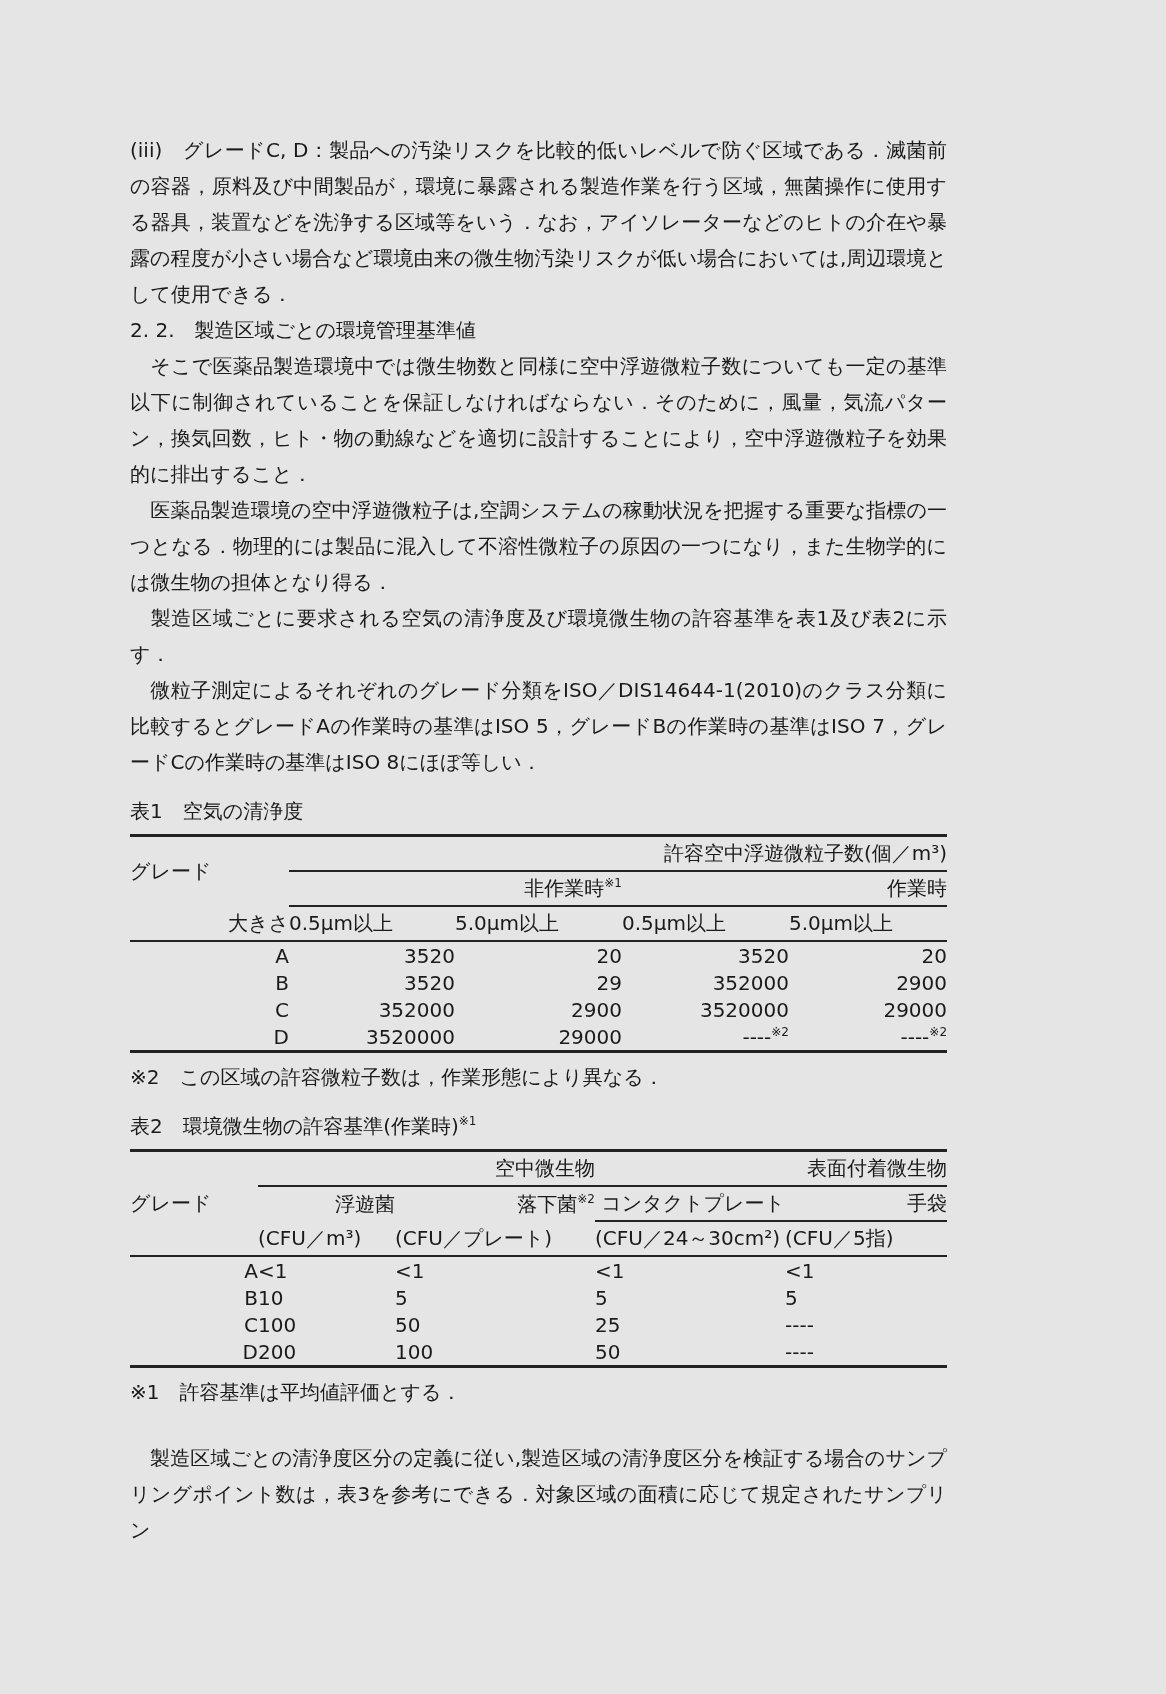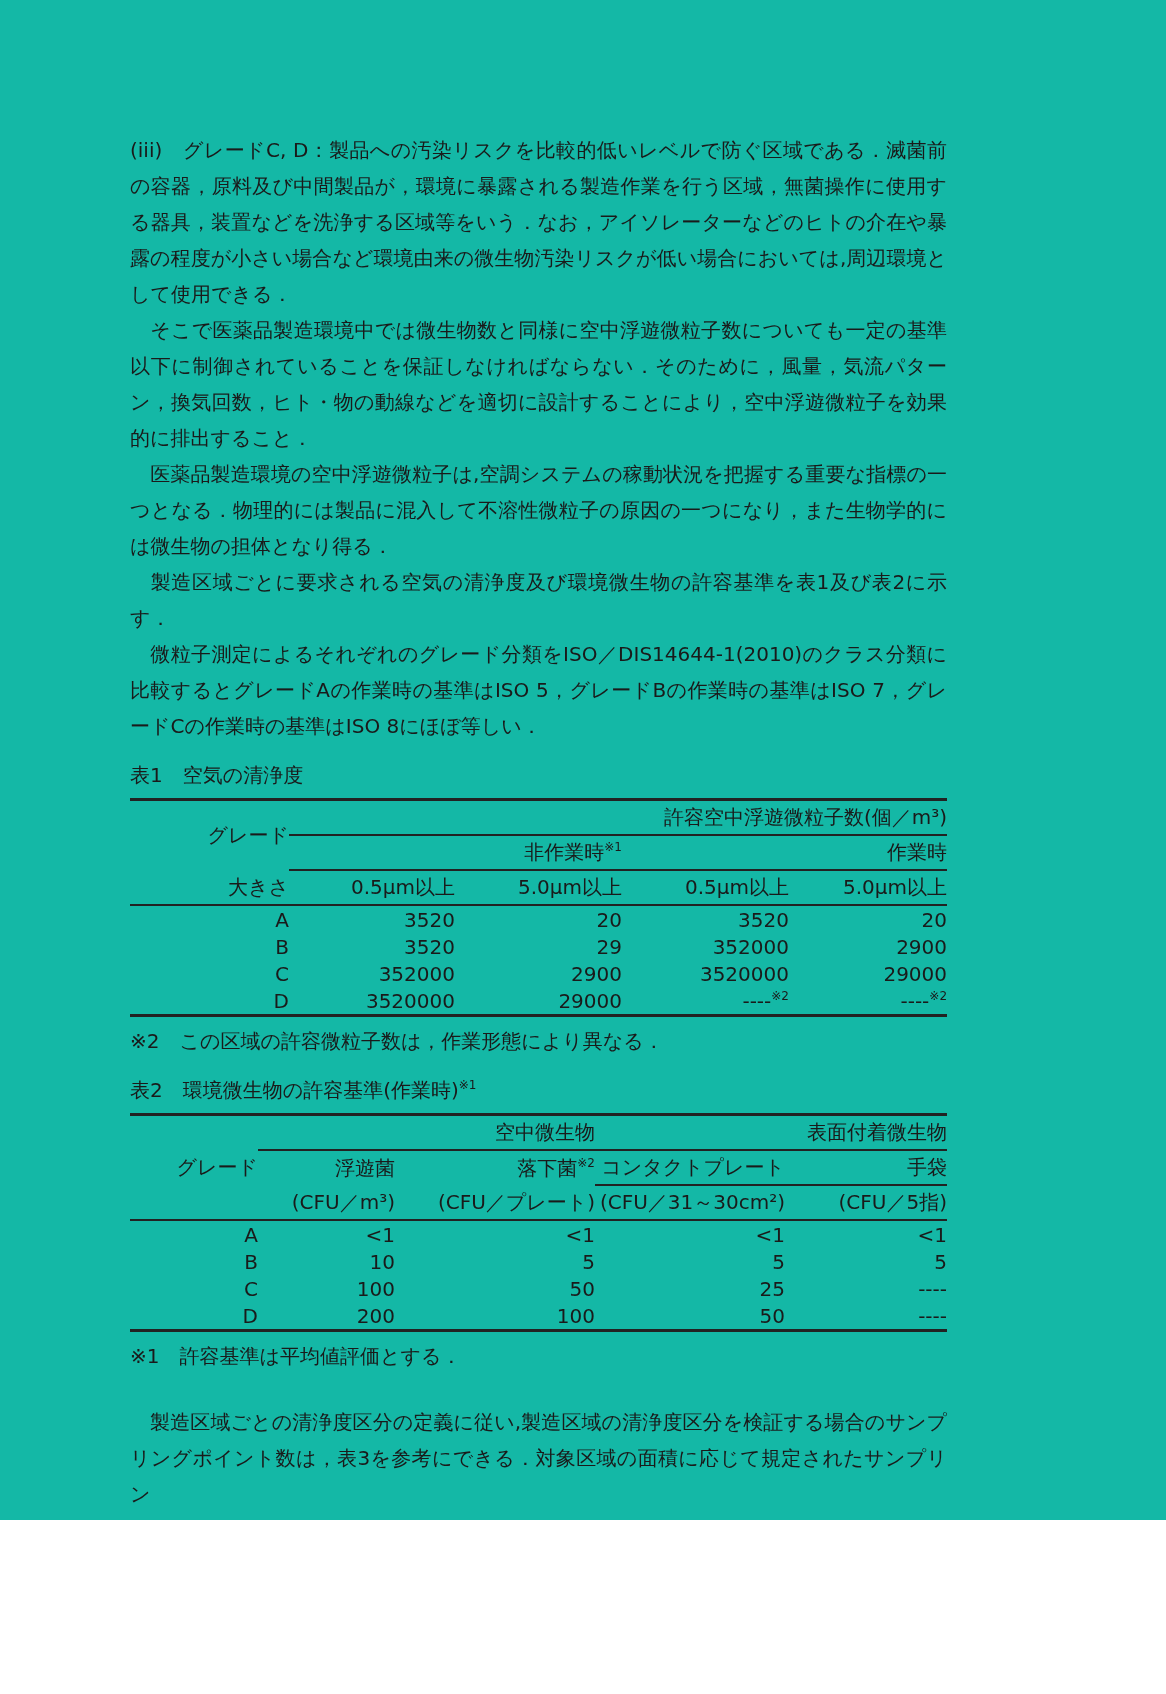--- a/index.html
+++ b/index.html
@@ -1,51 +1,52 @@
 <!DOCTYPE html>
 <html><head>
 <meta charset="utf-8">
 <style>
   html,body{margin:0;padding:0;}
   body{
     width:1166px;height:1694px;background:#ffffff;color:#1a1a1a;
     font-family:"DejaVu Sans","Liberation Sans",sans-serif;
   }
-  .page{position:relative;width:1166px;height:1520px;background:#14b8a6;overflow:hidden;}
+  .page{position:relative;width:1166px;height:1694px;background:#e5e5e5;overflow:hidden;}
   .content{position:absolute;left:130px;top:132px;width:817px;}
   .para{font-size:20px;line-height:36px;text-align:justify;margin:0;}
   .heading{font-size:20px;line-height:36px;margin:0;}
   .tbl-caption{font-size:20px;line-height:34px;margin:14px 0 6px 0;}
   table.tbl{
     border-collapse:collapse;width:817px;table-layout:fixed;
     border-top:3px solid #222;border-bottom:3px solid #222;
     font-size:20px;
   }
   .tbl th,.tbl td{font-weight:normal;padding:0;vertical-align:middle;}
   .tbl th{height:33px;}
   .tbl td{height:27px;}
   .ul{border-bottom:2px solid #222;}
   .left{text-align:right;padding-left:8px;}
-  .center{text-align:right;}
+  .center{text-align:left;}
   .num{text-align:right;padding-right:16px;}
   .pl6{padding-left:6px;}
   .pl0{padding-left:0;}
   sup{font-size:12px;vertical-align:super;line-height:0;}
   .notes{margin-top:6px;}
   .note{font-size:20px;line-height:36px;margin:0;}
   .after-notes{}
   .last-para{margin-top:30px;}
 </style>
 </head>
 <body>
 
 <div class="page">
   <div class="content">
 
     <p class="para">(iii)　グレードC, D：製品への汚染リスクを比較的低いレベルで防ぐ区域である．滅菌前の容器，原料及び中間製品が，環境に暴露される製造作業を行う区域，無菌操作に使用する器具，装置などを洗浄する区域等をいう．なお，アイソレーターなどのヒトの介在や暴露の程度が小さい場合など環境由来の微生物汚染リスクが低い場合においては,周辺環境として使用できる．</p>
+    <p class="heading">2. 2.　製造区域ごとの環境管理基準値</p>
     <p class="para">　そこで医薬品製造環境中では微生物数と同様に空中浮遊微粒子数についても一定の基準以下に制御されていることを保証しなければならない．そのために，風量，気流パターン，換気回数，ヒト・物の動線などを適切に設計することにより，空中浮遊微粒子を効果的に排出すること．</p>
     <p class="para">　医薬品製造環境の空中浮遊微粒子は,空調システムの稼動状況を把握する重要な指標の一つとなる．物理的には製品に混入して不溶性微粒子の原因の一つになり，また生物学的には微生物の担体となり得る．</p>
     <p class="para">　製造区域ごとに要求される空気の清浄度及び環境微生物の許容基準を表1及び表2に示す．</p>
     <p class="para">　微粒子測定によるそれぞれのグレード分類をISO／DIS14644-1(2010)のクラス分類に比較するとグレードAの作業時の基準はISO 5，グレードBの作業時の基準はISO 7，グレードCの作業時の基準はISO 8にほぼ等しい．</p>
 
     <p class="tbl-caption">表1　空気の清浄度</p>
 
     <table class="tbl">
       <colgroup>
         <col style="width:159px">
@@ -123,21 +124,21 @@
       </tr>
       <tr>
         <th class="left">浮遊菌</th>
         <th class="left"><span>落下菌</span><sup>※2</sup></th>
         <th class="left ul pl6">コンタクトプレート</th>
         <th class="left ul pl0">手袋</th>
       </tr>
       <tr>
         <th class="center ul">(CFU／m³)</th>
         <th class="center ul">(CFU／プレート)</th>
-        <th class="center ul">(CFU／31～30cm²)</th>
+        <th class="center ul">(CFU／24～30cm²)</th>
         <th class="center ul">(CFU／5指)</th>
       </tr>
       <tr>
         <td class="left">A</td>
         <td class="center">&lt;1</td>
         <td class="center">&lt;1</td>
         <td class="center">&lt;1</td>
         <td class="center">&lt;1</td>
       </tr>
       <tr>

